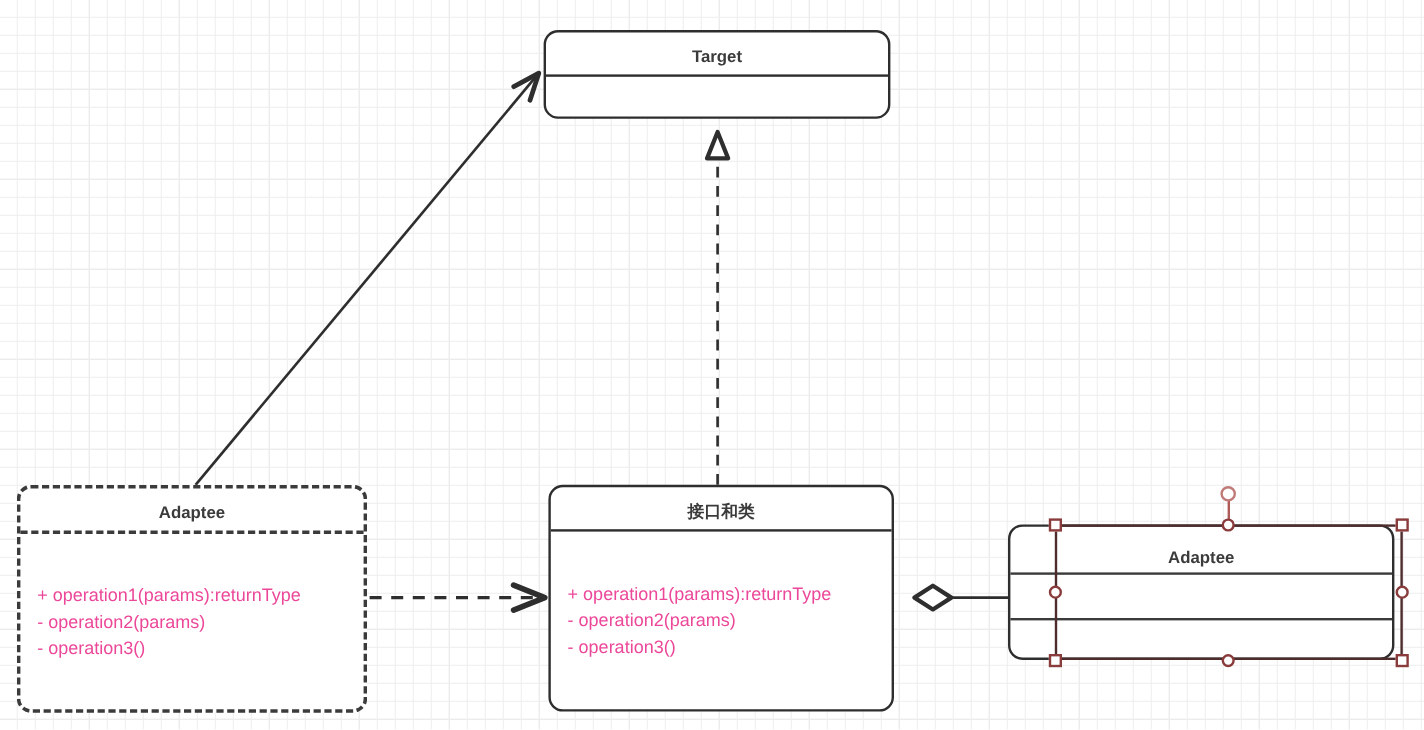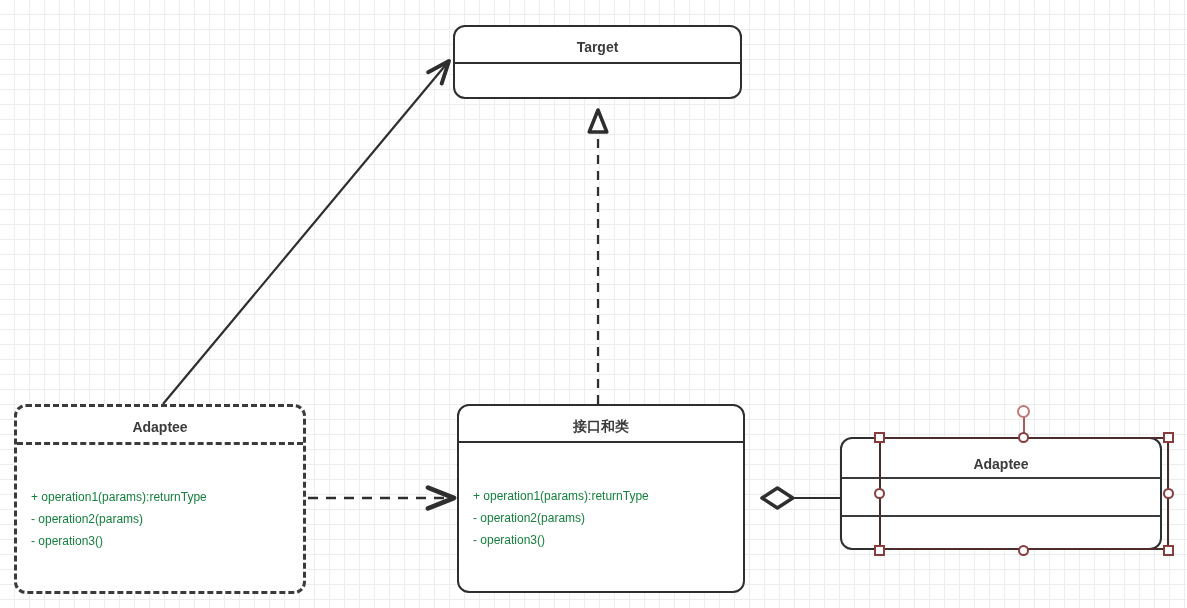--- a/index.html
+++ b/index.html
@@ -57,23 +57,23 @@
     left: 0;
     right: 0;
     height: 0;
     border-top: 2px solid #2e2e2e;
   }
   .uml-divider.thin {
     border-top: 2px solid #3b3b3b;
   }
   .uml-members {
     position: absolute;
-    font-size: 12px;
+    font-size: 15px;
     line-height: 22px;
-    color: #15803d;
+    color: #ec4899;
     white-space: nowrap;
   }
 
   
   #target-box { left: 453px; top: 25px; width: 289px; height: 74px; }
   #target-box .uml-title { top: 12px; }
   #target-box .uml-divider { top: 35px; }
 
   
   #client-box { left: 14px; top: 404px; width: 292px; height: 190px; }

